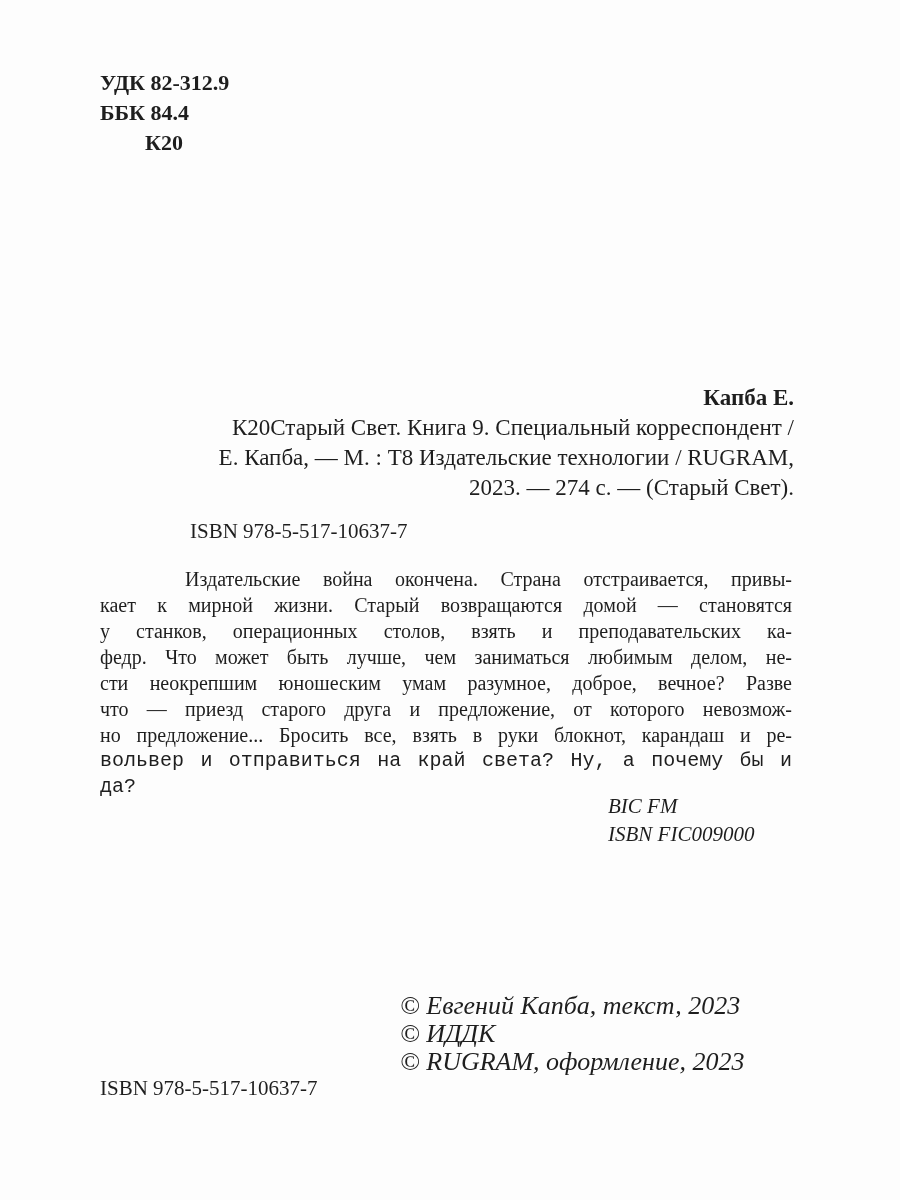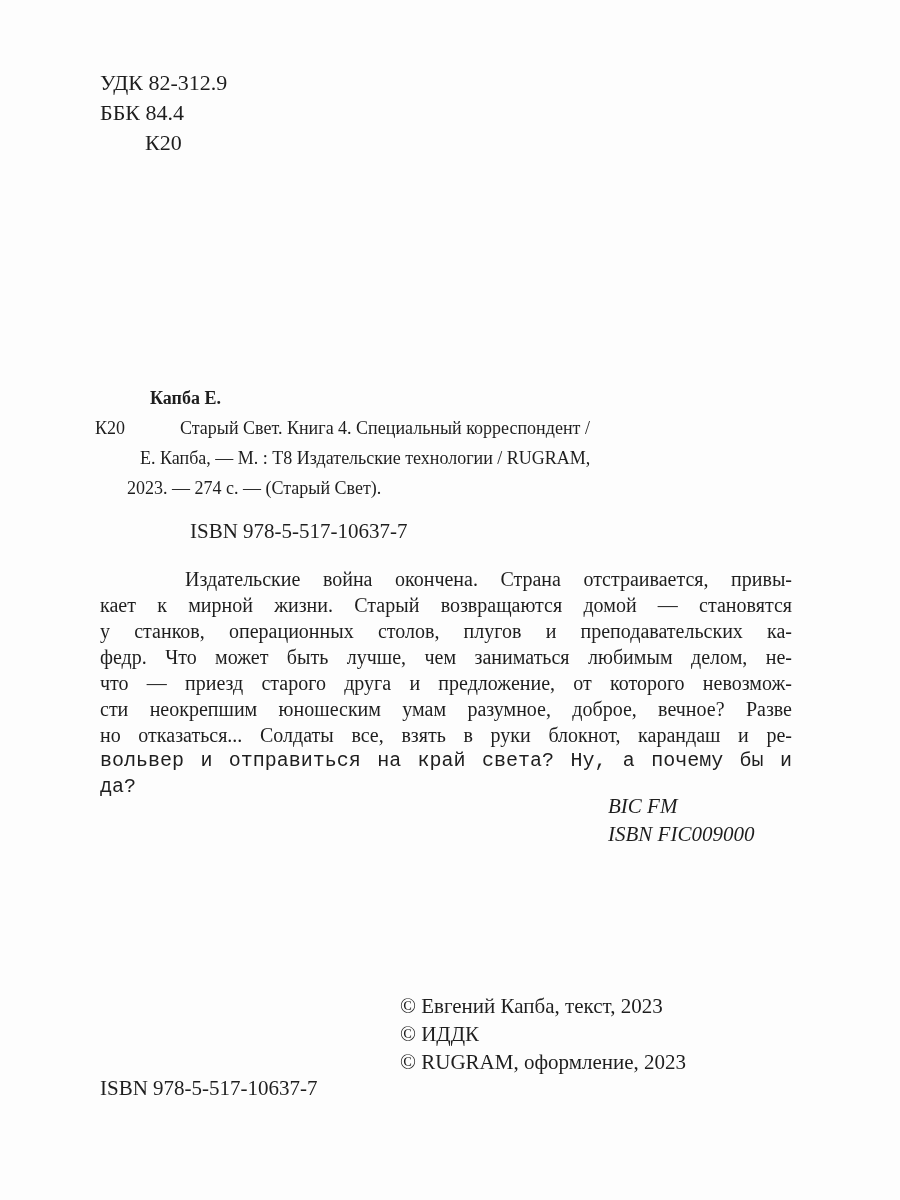--- a/index.html
+++ b/index.html
@@ -18,31 +18,33 @@
   }
 
   
   .top-block {
     position: absolute;
     left: 100px;
     top: 68px;
     font-size: 22px;
     line-height: 30px;
     white-space: nowrap;
+    font-weight: bold;
   }
   .top-block .indent1 { padding-left: 45px; }
 
   
   .catalog-block {
     position: absolute;
-    left: 95px;
+    left: 84px;
     top: 383px;
     width: 710px;
-    font-size: 18px;
+    font-size: 23px;
     line-height: 30px;
+    text-align: right;
   }
   .catalog-author {
     font-weight: bold;
     padding-left: 55px;
   }
   .cat-code {
     display: inline-block;
     width: 85px;
   }
   .cat-line2 { padding-left: 45px; }
@@ -85,23 +87,24 @@
     line-height: 28px;
     white-space: nowrap;
     font-style: italic;
   }
 
   
   .copyright {
     position: absolute;
     left: 400px;
     top: 992px;
-    font-size: 21px;
+    font-size: 26px;
     line-height: 28px;
     white-space: nowrap;
+    font-style: italic;
   }
   .isbn-bottom {
     position: absolute;
     left: 100px;
     top: 1076px;
     font-size: 21px;
     white-space: nowrap;
   }
 </style>
 </head>
@@ -111,36 +114,36 @@
 
   <div class="top-block">
     <div>УДК 82-312.9</div>
     <div>ББК 84.4</div>
     <div class="indent1">К20</div>
   </div>
 
   <div class="catalog-block">
     <div class="catalog-author">Капба Е.</div>
     <div class="cat-line1">
-      <span class="cat-code">К20</span><span>Старый Свет. Книга 4. Специальный корреспондент /</span>
+      <span class="cat-code">К20</span><span>Старый Свет. Книга 9. Специальный корреспондент /</span>
     </div>
     <div class="cat-line2">Е. Капба, — М. : Т8 Издательские технологии / RUGRAM,</div>
     <div class="cat-line3">2023. — 274 с. — (Старый Свет).</div>
   </div>
 
   <div class="isbn-main">ISBN 978-5-517-10637-7</div>
 
   <div class="annotation">
     <div class="ann-line first">Издательские война окончена. Страна отстраивается, привы-</div>
     <div class="ann-line">кает к мирной жизни. Старый возвращаются домой — становятся</div>
-    <div class="ann-line">у станков, операционных столов, плугов и преподавательских ка-</div>
+    <div class="ann-line">у станков, операционных столов, взять и преподавательских ка-</div>
     <div class="ann-line">федр. Что может быть лучше, чем заниматься любимым делом, не-</div>
+    <div class="ann-line">сти неокрепшим юношеским умам разумное, доброе, вечное? Разве</div>
     <div class="ann-line">что — приезд старого друга и предложение, от которого невозмож-</div>
-    <div class="ann-line">сти неокрепшим юношеским умам разумное, доброе, вечное? Разве</div>
-    <div class="ann-line">но отказаться... Солдаты все, взять в руки блокнот, карандаш и ре-</div>
+    <div class="ann-line">но предложение... Бросить все, взять в руки блокнот, карандаш и ре-</div>
     <div class="ann-line last">вольвер и отправиться на край света? Ну, а почему бы и да?</div>
   </div>
 
   <div class="codes">
     <div>BIC FM</div>
     <div>ISBN FIC009000</div>
   </div>
 
   <div class="copyright">
     <div>© Евгений Капба, текст, 2023</div>

